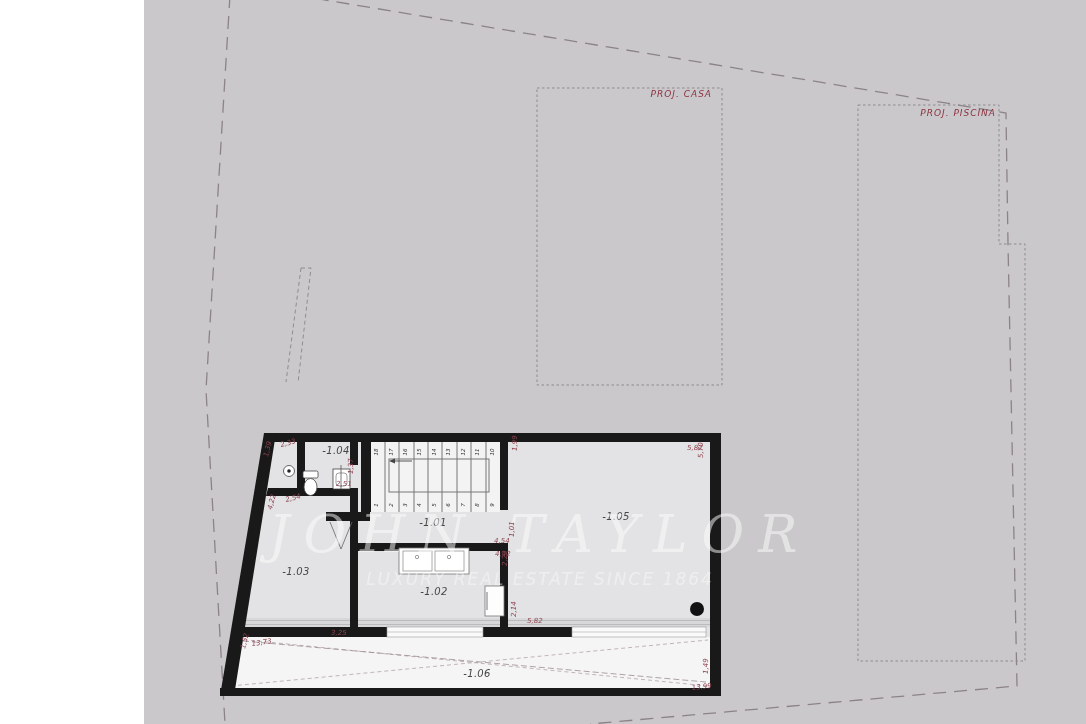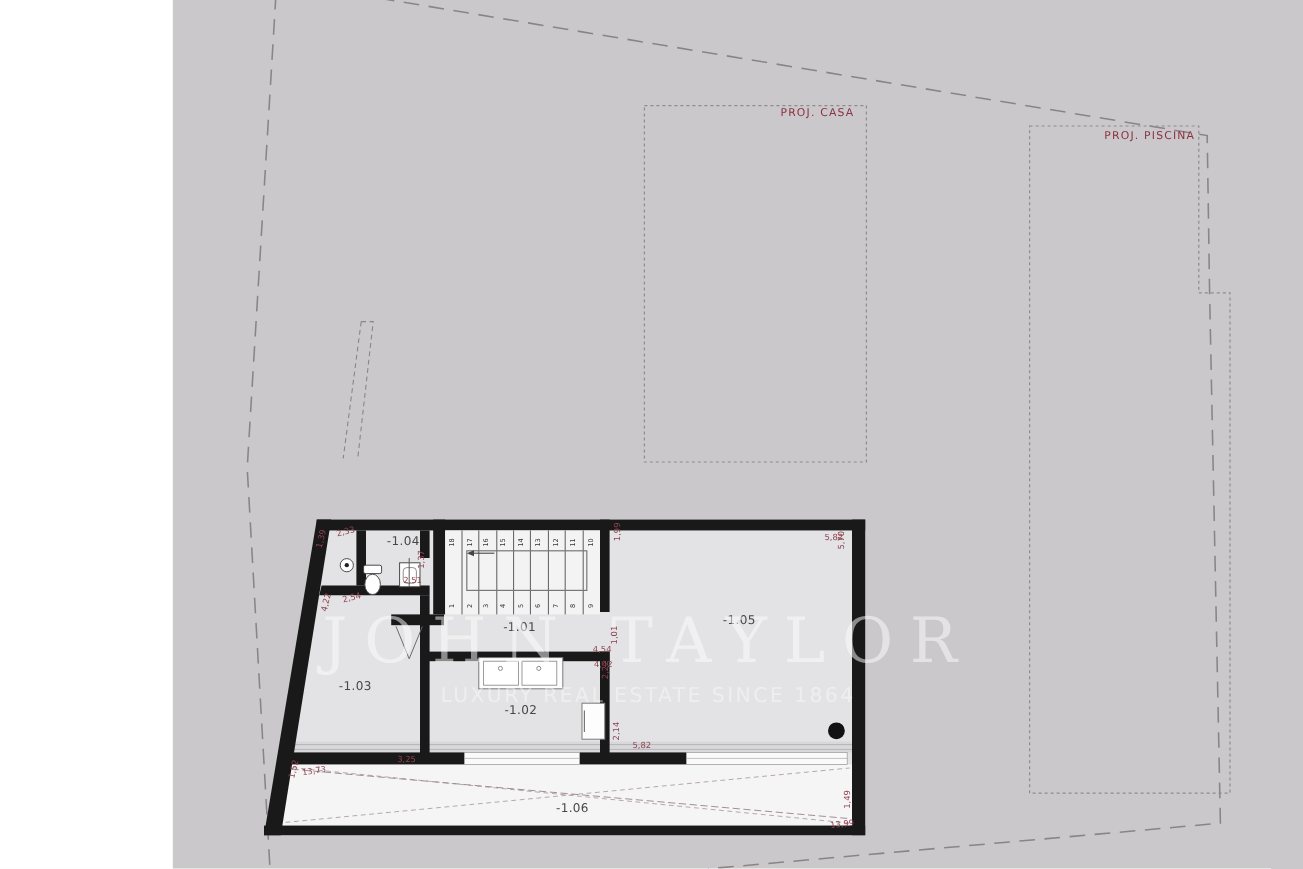--- a/index.html
+++ b/index.html
@@ -1,17 +1,17 @@
 <!DOCTYPE html>
 <html><head>
 <meta charset="utf-8">
 <style>
   html,body{margin:0;padding:0;background:#ffffff;}
   .canvas{position:relative;width:1086px;height:724px;background:#ffffff;overflow:hidden;
-          font-family:"DejaVu Sans",sans-serif;}
+          font-family:"DejaVu Sans",sans-serif;font-style:italic;}
   svg{position:absolute;left:0;top:0;}
   text{user-select:none;}
   .room-label{font-family:"DejaVu Sans",sans-serif;font-size:10px;fill:#474747;letter-spacing:.3px;}
   .dim{font-family:"DejaVu Sans",sans-serif;font-size:7px;fill:#8e4450;}
   .proj-label{font-family:"DejaVu Sans",sans-serif;font-size:9px;fill:#8c3140;letter-spacing:1px;}
   .stair-num{font-family:"DejaVu Sans",sans-serif;font-size:5.5px;fill:#333333;}
   .wm-main{font-family:"DejaVu Serif",serif;font-size:52px;letter-spacing:14px;fill:#ffffff;opacity:.5;}
   .wm-sub{font-family:"DejaVu Sans",sans-serif;font-size:17px;letter-spacing:2px;fill:#ffffff;opacity:.42;}
 </style>
 </head>

